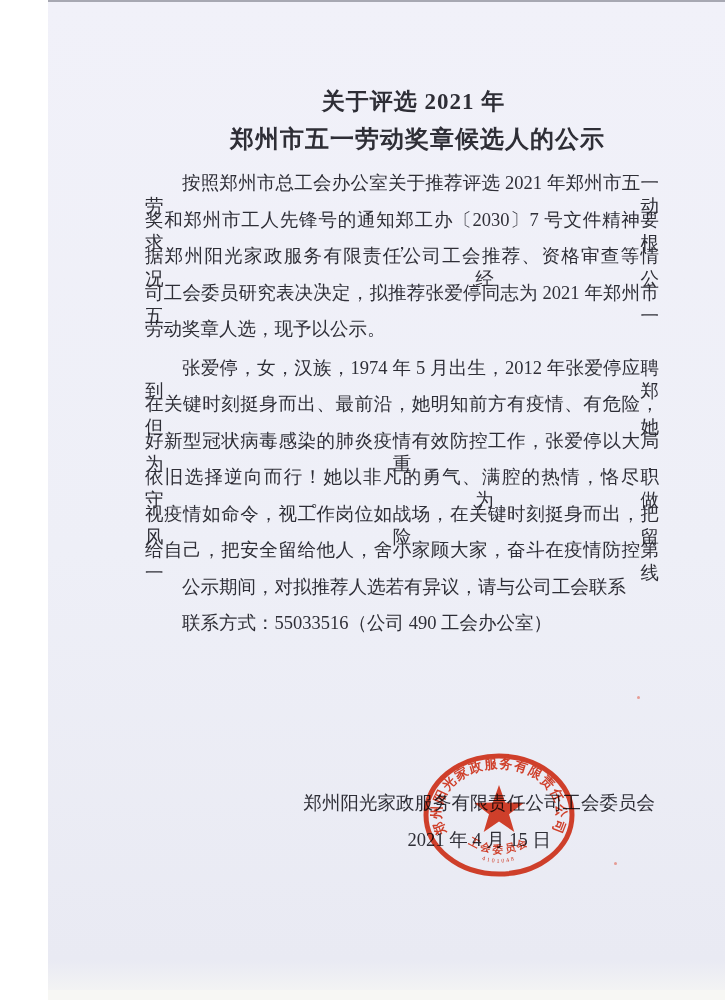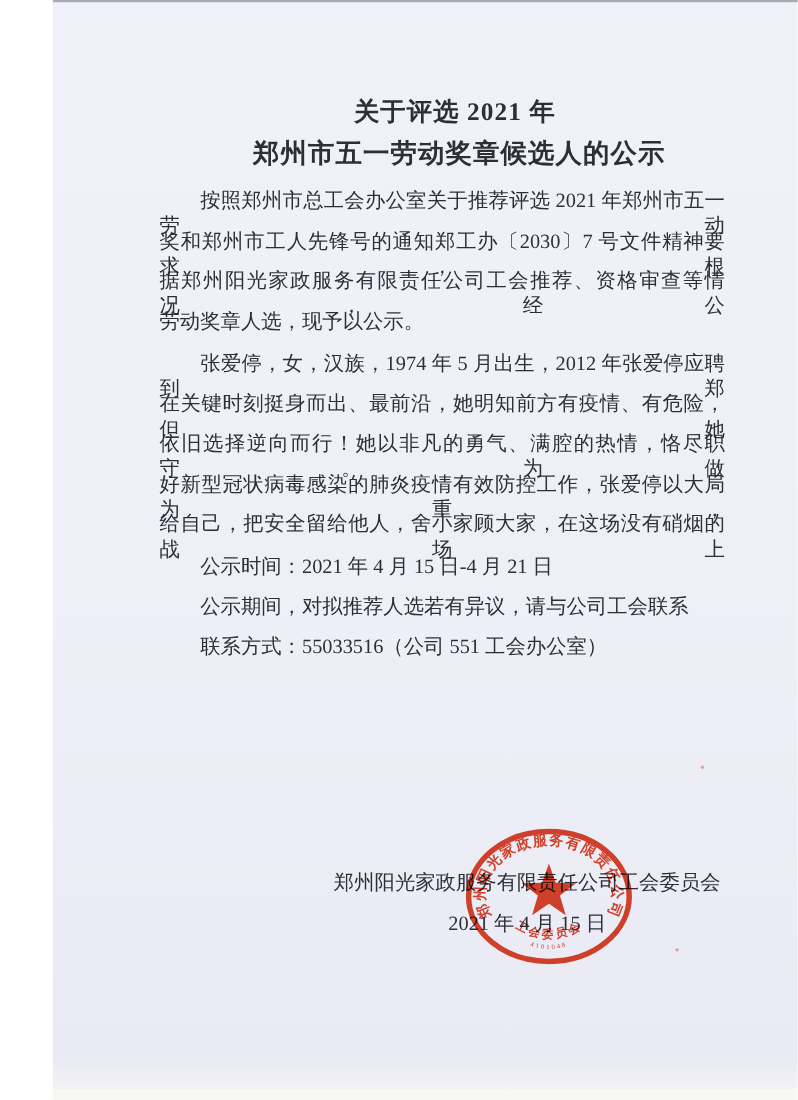--- a/index.html
+++ b/index.html
@@ -37,31 +37,32 @@
 <div class="page">
   <div class="top-edge"></div>
 
   <div class="title t1">关于评选 2021 年</div>
   <div class="title t2">郑州市五一劳动奖章候选人的公示</div>
 
   <div class="content">
     <div class="l jf ind">按照郑州市总工会办公室关于推荐评选 2021 年郑州市五一劳动</div>
     <div class="l jf">奖和郑州市工人先锋号的通知郑工办〔2030〕7 号文件精神要求，根</div>
     <div class="l jf">据郑州阳光家政服务有限责任公司工会推荐、资格审查等情况，经公</div>
+    <div class="l jf">司工会委员研究表决决定，拟推荐张爱停同志为 2021 年郑州市五一</div>
     <div class="l">劳动奖章人选，现予以公示。</div>
 
     <div class="l jf ind gap">张爱停，女，汉族，1974 年 5 月出生，2012 年张爱停应聘到郑</div>
     <div class="l jf">在关键时刻挺身而出、最前沿，她明知前方有疫情、有危险，但她</div>
+    <div class="l jf">好新型冠状病毒感染的肺炎疫情有效防控工作，张爱停以大局为重，</div>
     <div class="l jf">依旧选择逆向而行！她以非凡的勇气、满腔的热情，恪尽职守。为做</div>
-    <div class="l jf">好新型冠状病毒感染的肺炎疫情有效防控工作，张爱停以大局为重，</div>
-    <div class="l jf">给自己，把安全留给他人，舍小家顾大家，在这场没有硝烟的战场上</div>
+    <div class="l jf">视疫情如命令，视工作岗位如战场，在关键时刻挺身而出，把风险留</div>
+    <div class="l jf">给自己，把安全留给他人，舍小家顾大家，奋斗在疫情防控第一线</div>
 
-    <div class="l ind gap">公示时间：2021 年 4 月 15 日-4 月 21 日</div>
     <div class="l ind">公示期间，对拟推荐人选若有异议，请与公司工会联系</div>
-    <div class="l ind">联系方式：55033516（公司 551 工会办公室）</div>
+    <div class="l ind">联系方式：55033516（公司 490 工会办公室）</div>
   </div>
 
   <div class="signature">
     <div class="l">郑州阳光家政服务有限责任公司工会委员会</div>
     <div class="l">2021 年 4 月 15 日</div>
   </div>
 
   <svg class="seal" viewBox="0 0 152 124" aria-hidden="true">
     <defs>
       <path id="arcTop" d="M 23.4 79 A 58 45 0 1 1 128.6 79" fill="none"></path>

